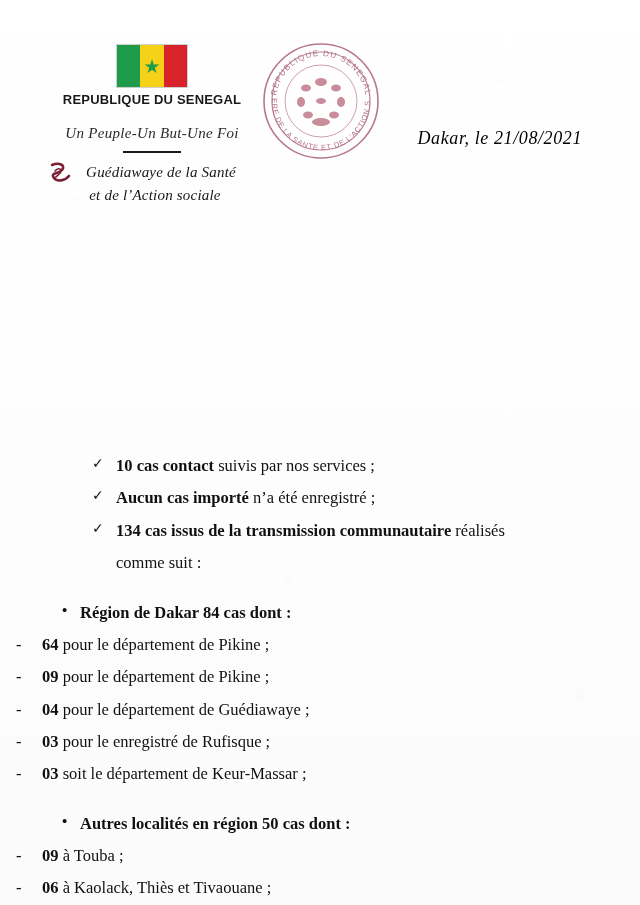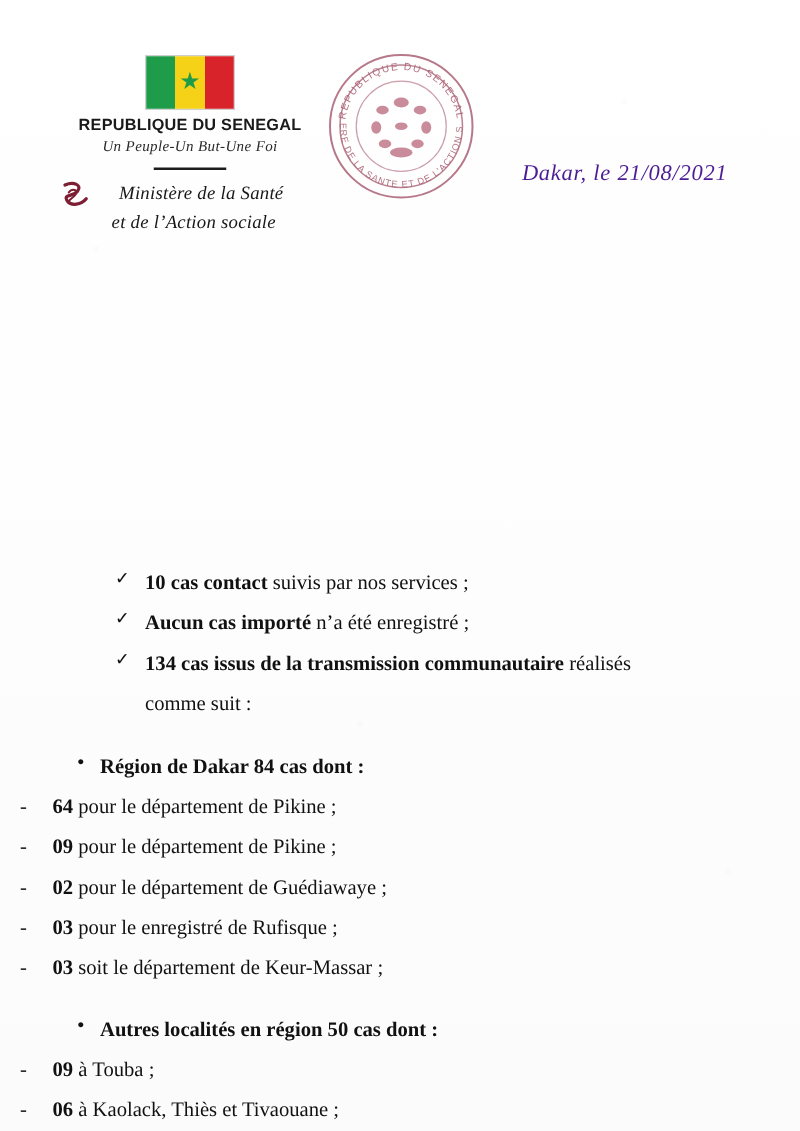--- a/index.html
+++ b/index.html
@@ -68,24 +68,24 @@
   }
   .rep-name {
     margin-top: 4px;
     font-family: "Liberation Sans", sans-serif;
     font-weight: bold;
     font-size: 13px;
     letter-spacing: 0.2px;
     color: #1a1a1a;
   }
   .motto {
-    margin-top: 3px;
+    margin-top: 18px;
     font-family: "Liberation Serif", serif;
     font-style: italic;
-    font-size: 12px;
+    font-size: 15px;
     color: #2a2a2a;
     letter-spacing: 0.3px;
   }
   .rule {
     width: 58px;
     height: 2px;
     background: #1c1c1c;
     margin: 9px auto 8px auto;
   }
   .ministry {
@@ -121,21 +121,21 @@
   }
   .stamp svg { display: block; }
 
   .date-line {
     position: absolute;
     right: 58px;
     top: 128px;
     font-family: "Liberation Serif", serif;
     font-style: italic;
     font-size: 18px;
-    color: #4c1d95;
+    color: #000000;
     letter-spacing: 0.6px;
     white-space: nowrap;
   }
 
   
   .title-block {
     margin-top: 14px;
     text-align: center;
     font-family: "Liberation Sans", sans-serif;
     font-weight: bold;
@@ -246,21 +246,21 @@
 
       <div class="rule"></div>
 
       <div class="ministry">
         <span class="ministry-emblem">
           <svg width="30" height="26" viewBox="0 0 30 26" aria-hidden="true">
             <path d="M6 4 C13 1, 20 4, 16 9 C12 14, 4 11, 8 17 C11 21, 19 20, 23 15" fill="none" stroke="#7d1f33" stroke-width="2.6" stroke-linecap="round"></path>
             <path d="M9 10 C11 7, 15 7, 15 10 C15 13, 11 14, 9 17" fill="none" stroke="#7d1f33" stroke-width="1.6" stroke-linecap="round"></path>
           </svg>
         </span>
-        <div class="line1">Ministère de la Santé</div>
+        <div class="line1">Guédiawaye de la Santé</div>
         <div class="line2">et de l’Action sociale</div>
       </div>
     </div>
 
     <div class="stamp">
       <svg width="126" height="126" viewBox="0 0 126 126" aria-hidden="true">
         <defs>
           <path id="arcTop" d="M 18,63 A 45,45 0 0 1 108,63"></path>
           <path id="arcBottom" d="M 14,63 A 49,49 0 0 0 112,63"></path>
         </defs>
@@ -337,21 +337,21 @@
       <li>
         <span class="dash">-</span>
         <b>64</b><span> pour le département de Pikine ;</span>
       </li>
       <li>
         <span class="dash">-</span>
         <b>09</b><span> pour le département de Pikine ;</span>
       </li>
       <li>
         <span class="dash">-</span>
-        <b>02</b><span> pour le département de Guédiawaye ;</span>
+        <b>04</b><span> pour le département de Guédiawaye ;</span>
       </li>
       <li>
         <span class="dash">-</span>
         <b>03</b><span> pour le enregistré de Rufisque ;</span>
       </li>
       <li>
         <span class="dash">-</span>
         <b>03</b><span> soit le département de Keur-Massar ;</span>
       </li>
     </ul>

